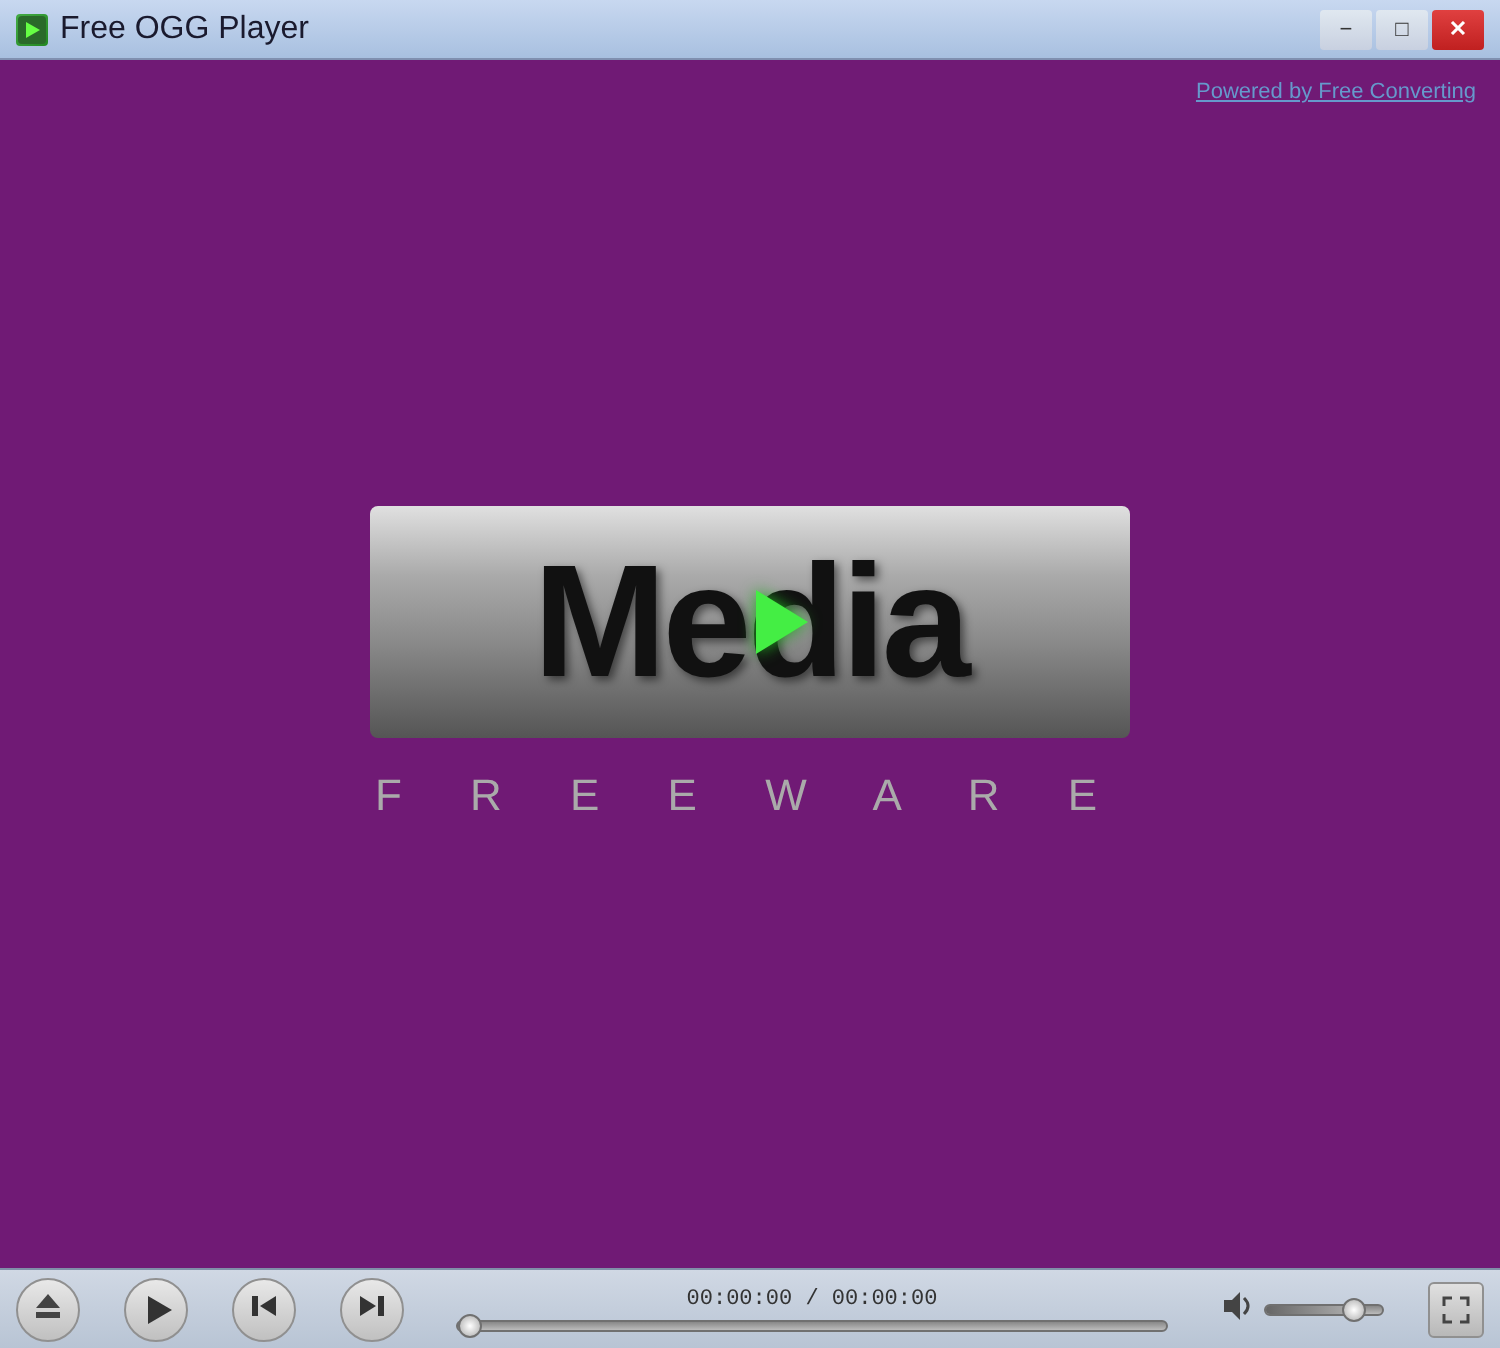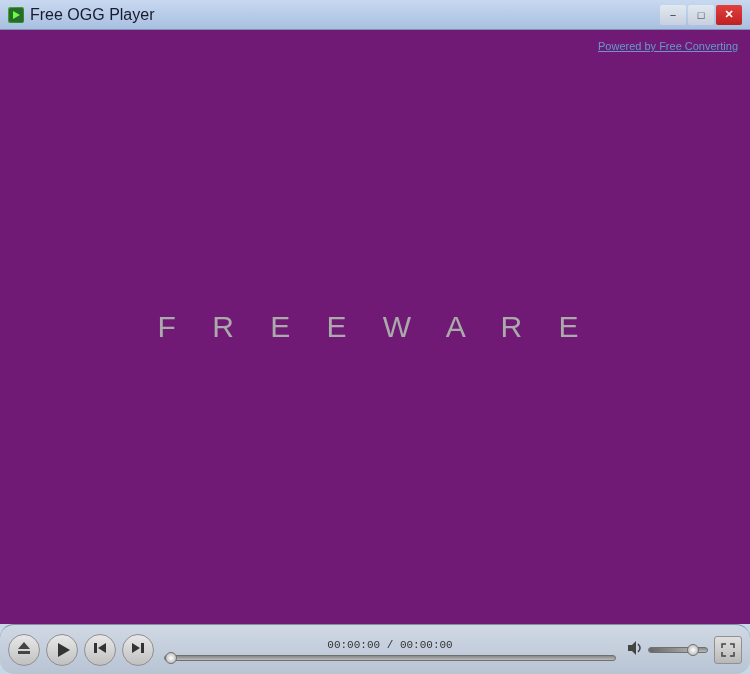--- a/index.html
+++ b/index.html
@@ -149,39 +149,38 @@
       filter: drop-shadow(0 0 4px #22aa22);
     }
 
     
     .media-word {
       display: flex;
       align-items: center;
     }
 
     .freeware-text {
-      font-size: 30px;
+      font-size: 22px;
       color: #aaaaaa;
       letter-spacing: 14px;
       font-weight: 300;
       font-family: Arial, sans-serif;
       text-transform: uppercase;
     }
 
     
     .controls-bar {
       background: linear-gradient(to bottom, #d0d8e4, #b8c4d4);
-      height: 50px;
+      height: 40px;
       display: flex;
       align-items: center;
       padding: 0 8px;
-      gap: 6px;
+      gap: 22px;
       border-top: 1px solid #8090a8;
       flex-shrink: 0;
-      border-radius: 14px;
     }
 
     .ctrl-btn {
       width: 32px;
       height: 32px;
       border-radius: 50%;
       background: linear-gradient(to bottom, #e8e8e8, #c0c0c0);
       border: 1px solid #909090;
       cursor: pointer;
       display: flex;
@@ -317,20 +316,30 @@
     <button class="title-btn title-btn-minimize">−</button>
     <button class="title-btn title-btn-maximize">□</button>
     <button class="title-btn title-btn-close">✕</button>
   </div>
 </div>
 
 <div class="video-area">
   <a class="powered-by-link">Powered by Free Converting</a>
 
   <div class="logo-container">
+    <div class="media-badge">
+      <div class="media-word">
+        <span class="media-text">Me</span>
+        <span style="position:relative; display:inline-flex; align-items:center;">
+          <span class="media-text">d</span>
+          <span class="play-triangle"></span>
+        </span>
+        <span class="media-text">ia</span>
+      </div>
+    </div>
     <div class="freeware-text">F r e e w a r e</div>
   </div>
 </div>
 
 <div class="controls-bar">
 
   <button class="ctrl-btn" title="Eject">
     <span>
       <svg width="14" height="14" viewBox="0 0 14 14">
         <polygon points="7,1 13,8 1,8" fill="#444"></polygon>

